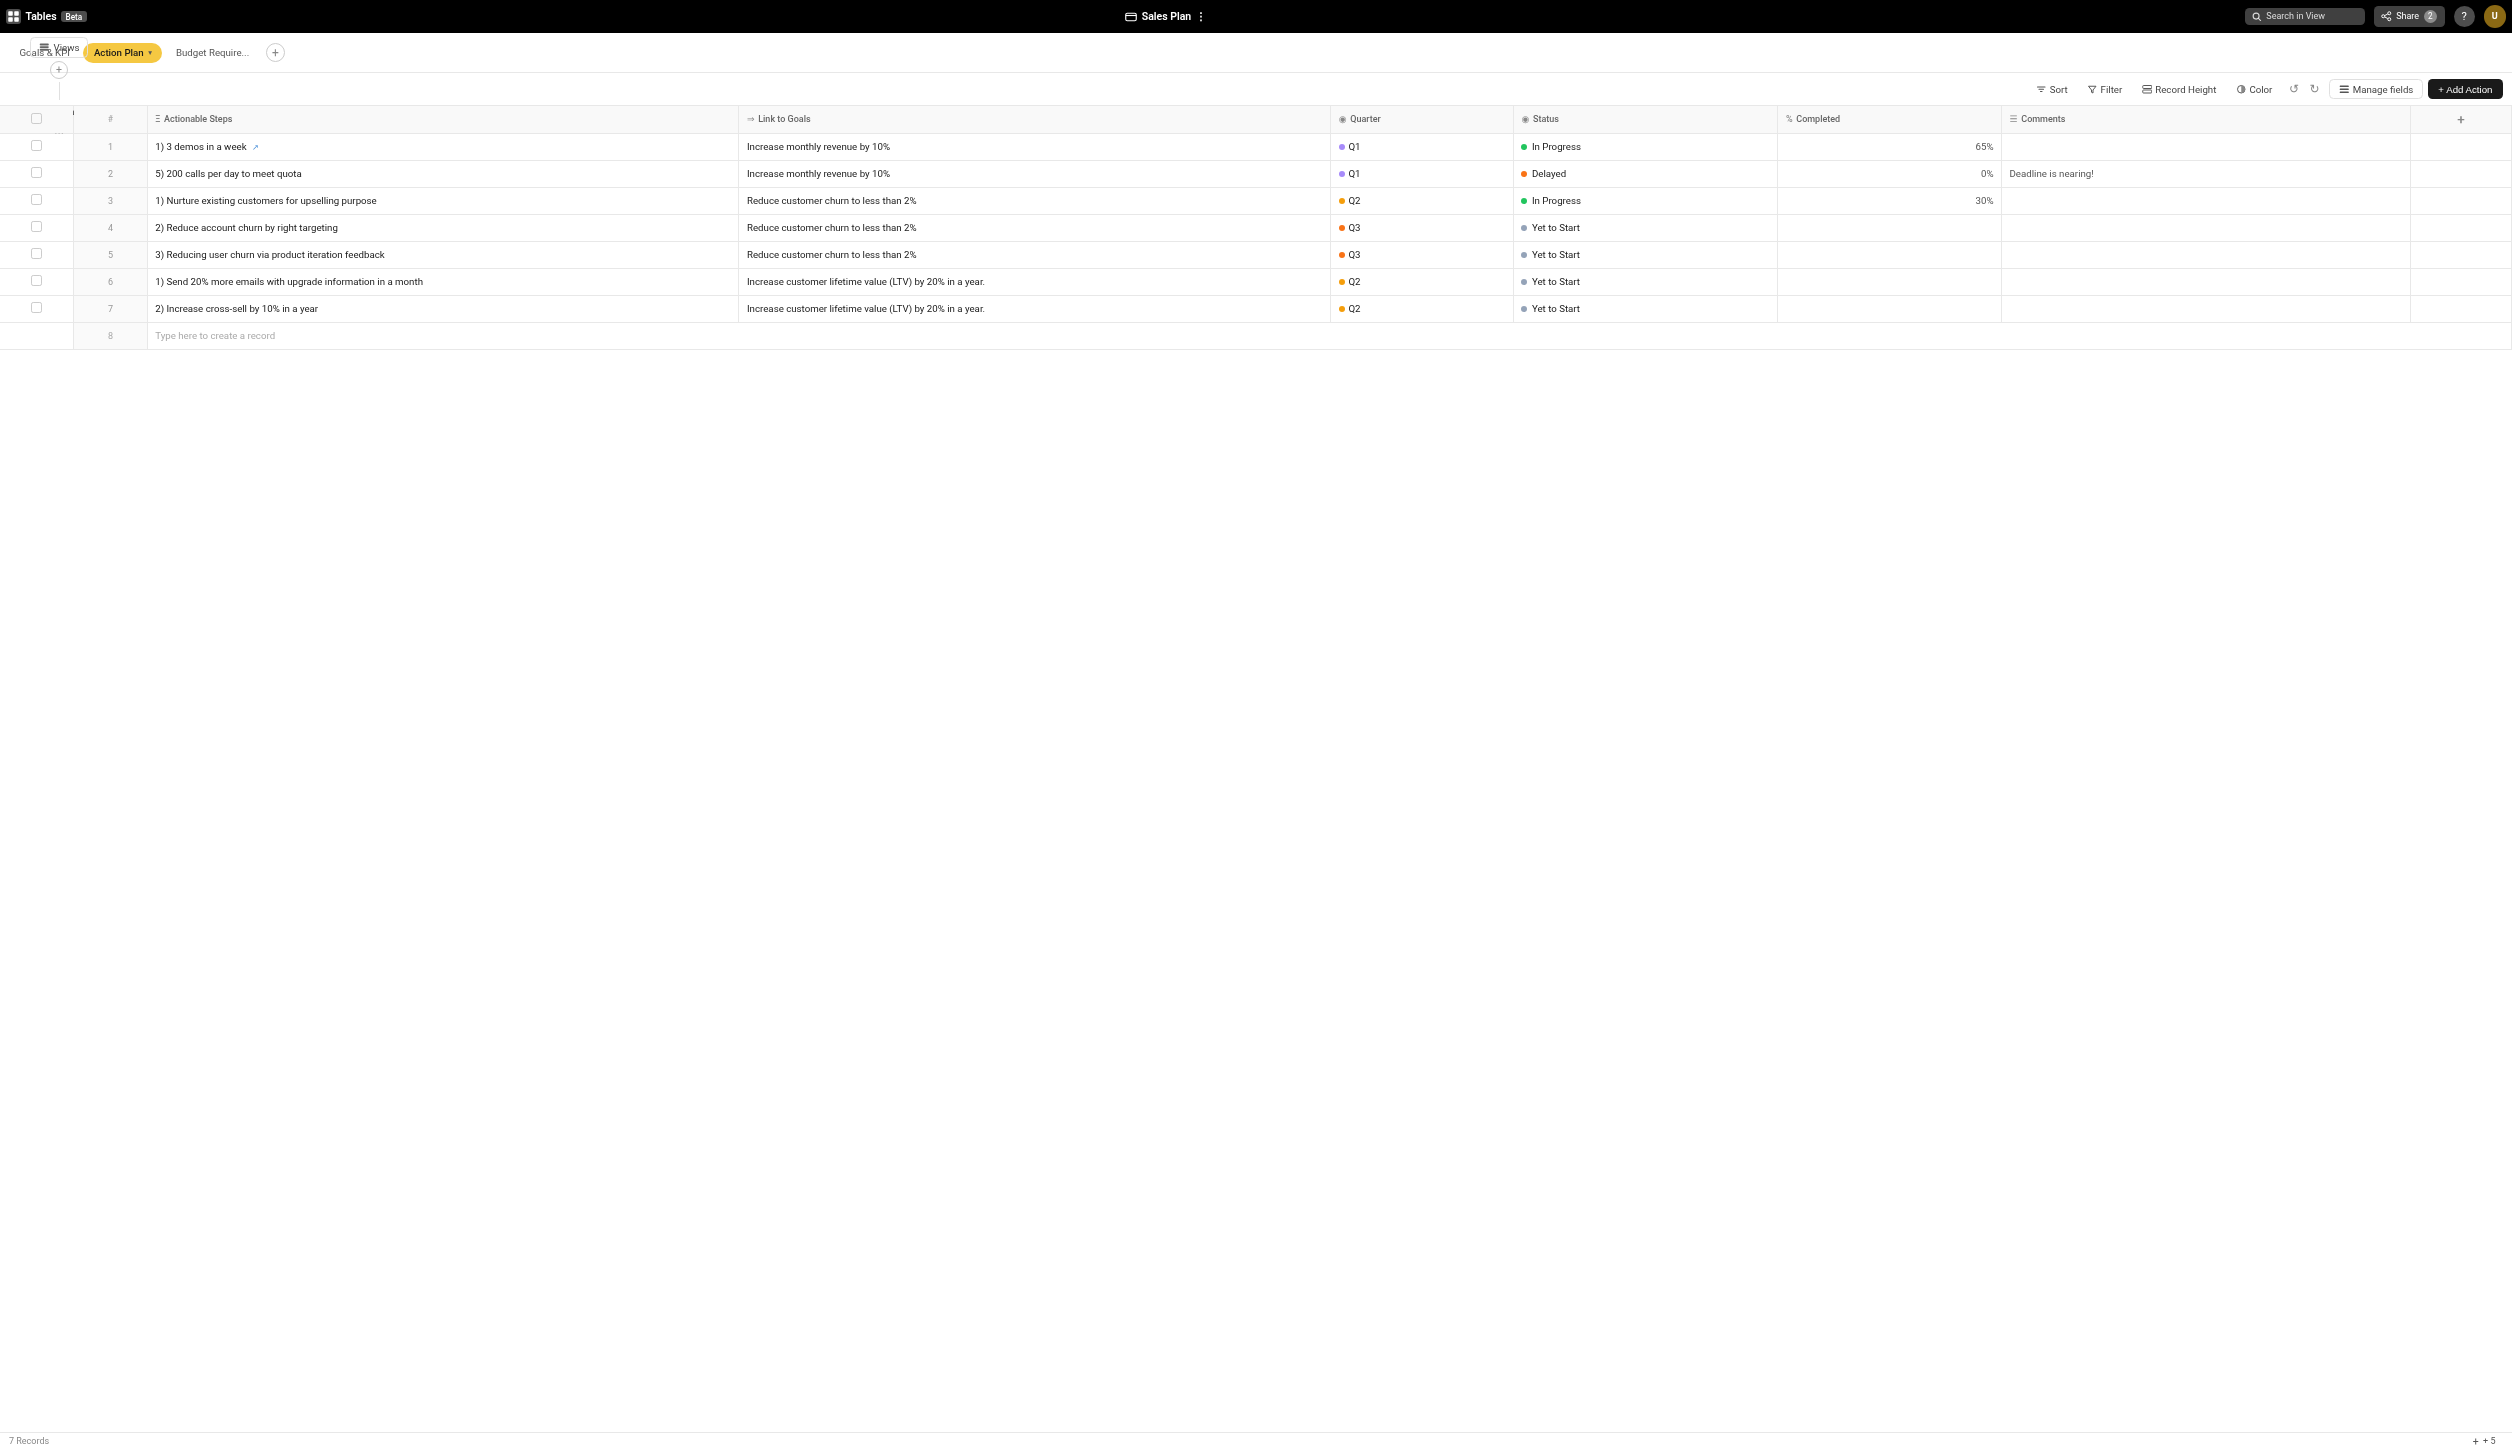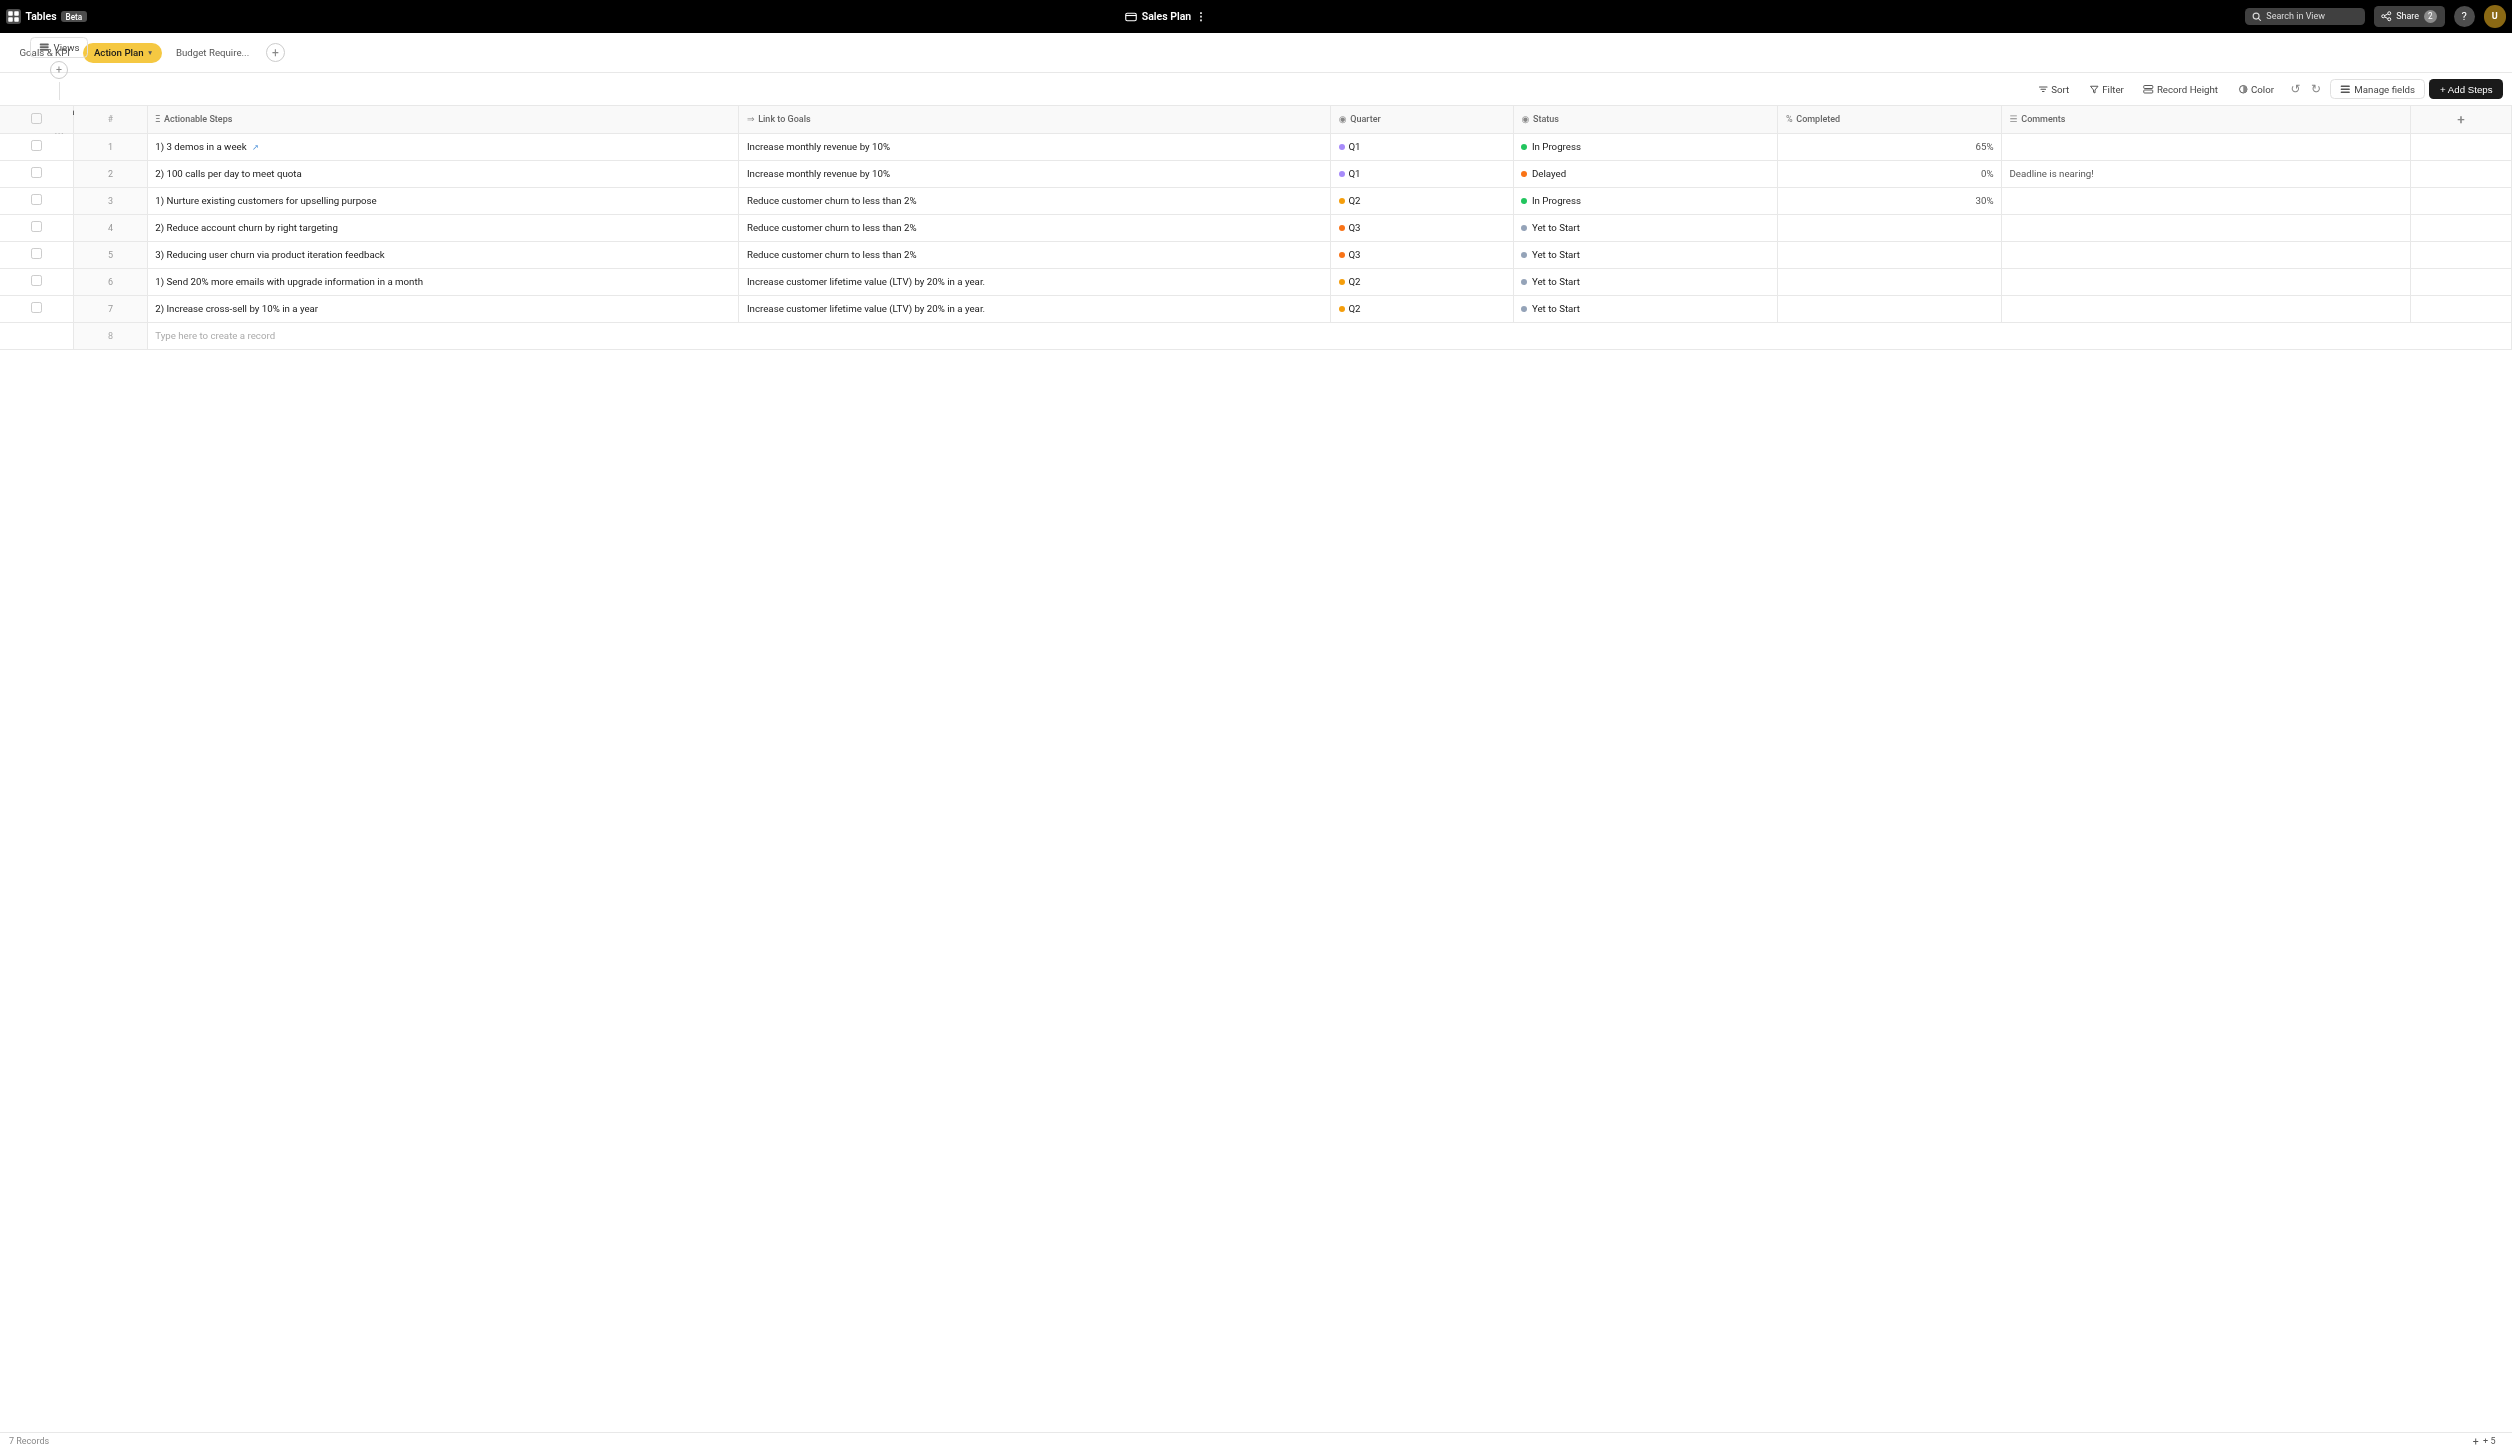--- a/index.html
+++ b/index.html
@@ -211,21 +211,21 @@
     </div>
     <div class="manage-fields-btn">
       <svg width="10.5" height="10.5" viewBox="0 0 14 14" fill="none">
         <rect x="1" y="2" width="12" height="2" rx="0.5" fill="#555"></rect>
         <rect x="1" y="6" width="12" height="2" rx="0.5" fill="#555"></rect>
         <rect x="1" y="10" width="12" height="2" rx="0.5" fill="#555"></rect>
       </svg>
       <span>Manage fields</span>
     </div>
     <button class="add-record-btn">
-      <span>+ Add Steps</span>
+      <span>+ Add Action</span>
     </button>
   </div>
 </div>
 
 <div class="table-container">
   <table>
     <thead>
       <tr>
         <th class="col-check">
           <div class="checkbox"></div>
@@ -301,21 +301,21 @@
     </td>
     <td class="col-comments">
       <span style="color:#555;"></span>
     </td>
     <td class="col-add"></td>
   </tr>
         <tr>
     <td class="col-check"><div class="checkbox"></div></td>
     <td class="col-num row-num">2</td>
     <td class="col-steps">
-      <span>2) 100 calls per day to meet quota</span>
+      <span>5) 200 calls per day to meet quota</span>
       
     </td>
     <td class="col-link">
       <span>Increase monthly revenue by 10%</span>
     </td>
     <td class="col-quarter">
       <div class="quarter-pill">
         <span class="status-dot" style="background:#A78BFA;"></span>
         <span>Q1</span>
       </div>

